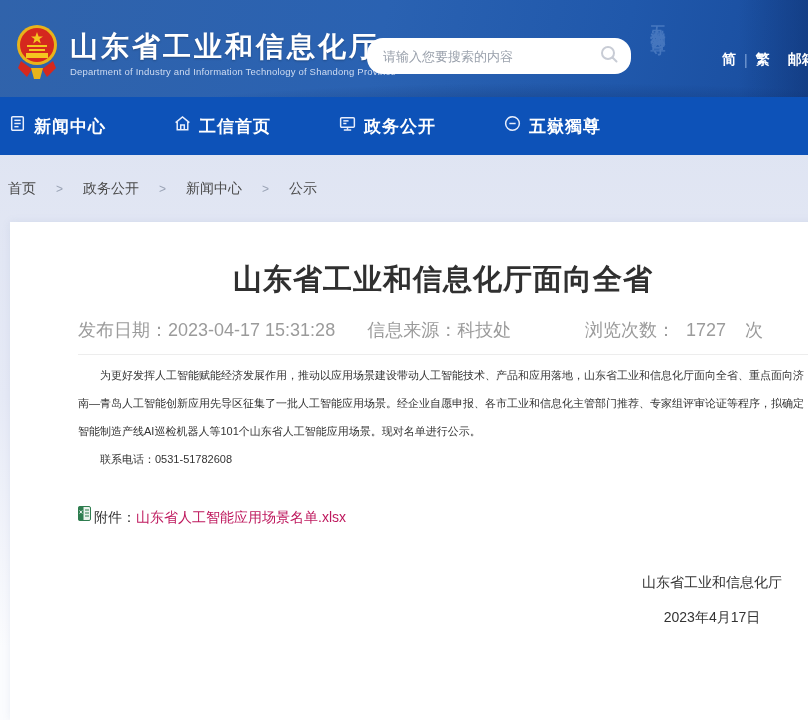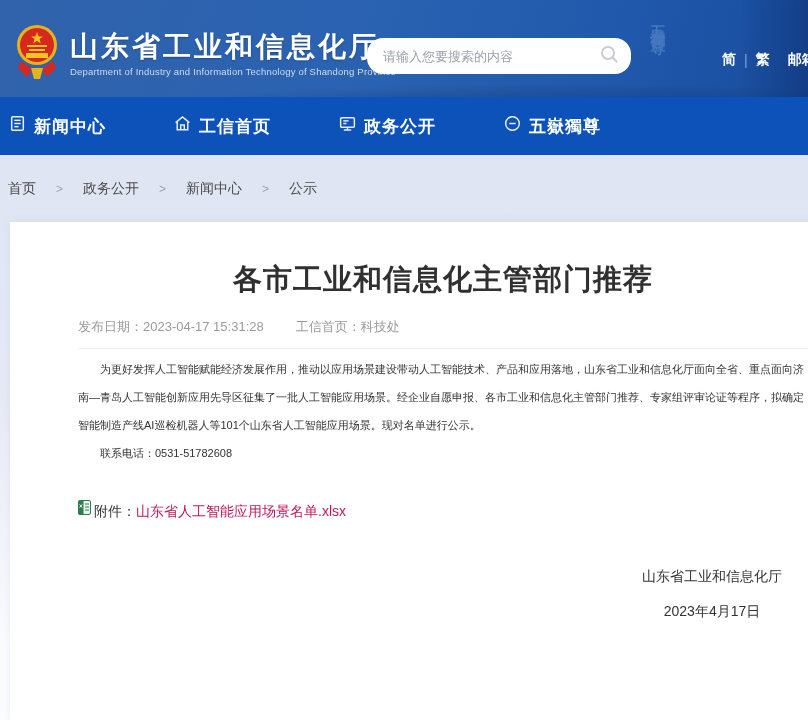--- a/index.html
+++ b/index.html
@@ -42,21 +42,21 @@
   .crumb-bar { width:1000px; height:67px; display:flex; align-items:center; padding-left:8px; }
   .crumb { display:flex; align-items:center; font-size:14px; color:#4a4a4a; }
   .crumb a { color:#4a4a4a; text-decoration:none; cursor:pointer; }
   .crumb .csep { margin:0 20px; color:#9aa3b5; font-size:12px; }
 
   
   .card { margin-left:10px; width:990px; min-height:498px; background:#fff;
     box-shadow:0 0 8px rgba(120,140,180,.12); padding-top:38px; }
   .article { width:730px; margin-left:68px; }
   .a-title { text-align:center; font-size:29px; font-weight:bold; color:#303030; letter-spacing:1px; }
-  .meta { display:flex; align-items:baseline; margin-top:18px; font-size:13px; color:#9b9b9b; }
+  .meta { display:flex; align-items:baseline; margin-top:18px; font-size:18px; color:#9b9b9b; }
   .meta .src { margin-left:32px; }
   .meta .views { margin-left:auto; padding-right:45px; }
   .meta .views .num { margin:0 6px; }
   .meta .views .unit { margin-left:8px; }
   .divider { border-bottom:1px solid #ededed; margin-top:12px; }
   .bodytext { margin-top:6px; }
   .bodytext p { font-size:11px; line-height:28px; color:#333; text-indent:2em; }
   .attach { margin-top:36px; font-size:14px; color:#333; display:flex; align-items:flex-start; }
   .attach .xlsx-icon { width:13px; height:15px; margin:-3px 3px 0 0; display:inline-block; }
   .attach a { color:#be185d; text-decoration:none; cursor:pointer; }
@@ -160,27 +160,32 @@
       <a>政务公开</a>
       <span class="csep">&gt;</span>
       <a>新闻中心</a>
       <span class="csep">&gt;</span>
       <span>公示</span>
     </div>
   </div>
 
   <div class="card">
     <div class="article">
-      <div class="a-title">各市工业和信息化主管部门推荐</div>
+      <div class="a-title">山东省工业和信息化厅面向全省</div>
 
       <div class="meta">
         <span>发布日期：</span>
         <span>2023-04-17 15:31:28</span>
-        <span class="src">工信首页：</span>
+        <span class="src">信息来源：</span>
         <span>科技处</span>
+        <span class="views">
+          <span>浏览次数：</span>
+          <span class="num">1727</span>
+          <span class="unit">次</span>
+        </span>
       </div>
 
       <div class="divider"></div>
 
       <div class="bodytext">
         <p>为更好发挥人工智能赋能经济发展作用，推动以应用场景建设带动人工智能技术、产品和应用落地，山东省工业和信息化厅面向全省、重点面向济南—青岛人工智能创新应用先导区征集了一批人工智能应用场景。经企业自愿申报、各市工业和信息化主管部门推荐、专家组评审论证等程序，拟确定智能制造产线AI巡检机器人等101个山东省人工智能应用场景。现对名单进行公示。</p>
         <p>联系电话：0531-51782608</p>
       </div>
 
       <div class="attach">

